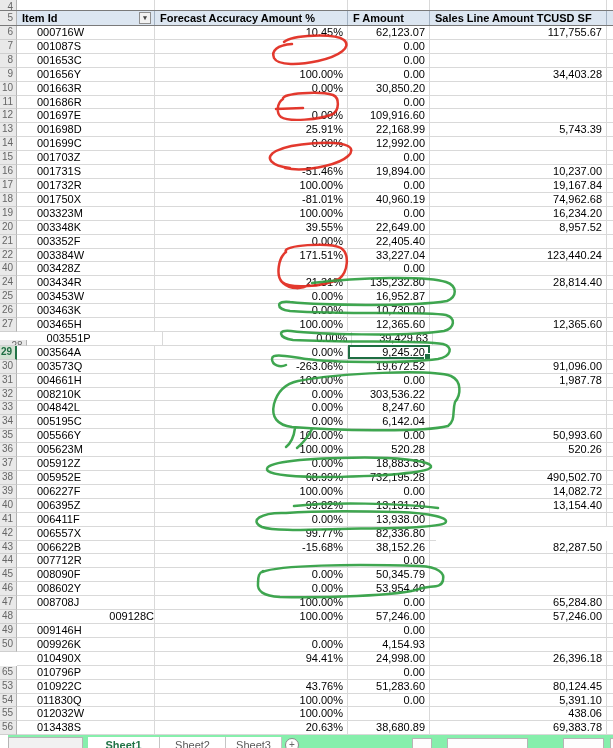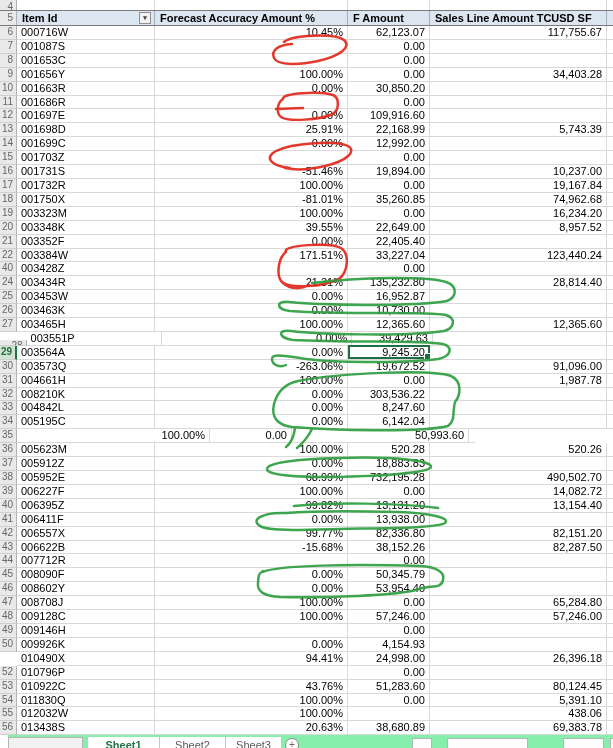--- a/index.html
+++ b/index.html
@@ -12,21 +12,21 @@
   .hdr{position:absolute;left:0;top:10px;width:613px;height:16px;display:flex;border-top:1px solid #7a7a7a;border-bottom:1px solid #7a7a7a;box-sizing:border-box;}
   .hdr .g{width:17px;background:#e9e9e9;border-right:1px solid #b2b2b2;color:#666;font-size:10px;text-align:right;padding-right:3px;box-sizing:border-box;line-height:14px;}
   .hdr .h{box-sizing:border-box;background:#dce6f1;border-right:1px solid #a3b2c2;font-size:11px;font-weight:bold;color:#000;line-height:14px;padding-left:5px;white-space:nowrap;overflow:hidden;position:relative;}
   .filter-btn{position:absolute;right:3px;top:1px;width:12px;height:12px;background:#f2f2f2;border:1px solid #8f8f8f;box-sizing:border-box;font-size:7px;line-height:10px;text-align:center;color:#444;}
   
   #rows{position:absolute;left:0;top:26px;width:613px;}
   .row{display:flex;height:13.91px;}
   .cell{box-sizing:border-box;border-right:1px solid #d9d9d9;border-bottom:1px solid #d9d9d9;font-size:11px;line-height:12.9px;white-space:nowrap;overflow:hidden;color:#000;}
   .gut{background:#e9e9e9;border-right:1px solid #b2b2b2;border-bottom:1px solid #cfcfcf;color:#666;font-size:10px;text-align:right;padding-right:3px;}
   .gut.sel{background:#d2e2d2;color:#1e6e42;font-weight:bold;border-right:2px solid #217346;}
-  .c-id{text-align:left;padding-left:4px;}
+  .c-id{text-align:left;padding-left:20px;}
   .c-num{text-align:right;padding-right:4px;}
   
   #selbox{position:absolute;border:2px solid #1e6e42;box-sizing:border-box;pointer-events:none;}
   #selbox .handle{position:absolute;right:-3px;bottom:-3px;width:5px;height:5px;background:#1e6e42;border:1px solid #fff;}
   
   #ink{position:absolute;left:0;top:0;pointer-events:none;}
   
   #tabbar{position:absolute;left:8px;top:735px;width:613px;height:13px;background:#86efac;overflow:hidden;}
   .tscroll{position:absolute;left:0;top:2px;width:75px;height:14px;background:#f1f1f1;border:1px solid #b5b5b5;box-sizing:border-box;}
   .tab{position:absolute;top:2px;height:14px;font-size:11px;line-height:16px;text-align:center;color:#595959;background:#fff;border-right:1px solid #c5c5c5;box-sizing:border-box;}
@@ -160,21 +160,21 @@
         <div class="cell c-id" style="width: 138px;">001732R</div>
         <div class="cell c-num" style="width: 193px;">100.00%</div>
         <div class="cell c-num" style="width: 82px;">0.00</div>
         <div class="cell c-num" style="width: 177px;">19,167.84</div>
         <div class="cell" style="width: 6px; border-right: none;"></div>
       </div>
       <div class="row">
         <div class="cell gut" style="width: 17px;">18</div>
         <div class="cell c-id" style="width: 138px;">001750X</div>
         <div class="cell c-num" style="width: 193px;">-81.01%</div>
-        <div class="cell c-num" style="width: 82px;">35,260.85</div>
+        <div class="cell c-num" style="width: 82px;">40,960.19</div>
         <div class="cell c-num" style="width: 177px;">74,962.68</div>
         <div class="cell" style="width: 6px; border-right: none;"></div>
       </div>
       <div class="row">
         <div class="cell gut" style="width: 17px;">19</div>
         <div class="cell c-id" style="width: 138px;">003323M</div>
         <div class="cell c-num" style="width: 193px;">100.00%</div>
         <div class="cell c-num" style="width: 82px;">0.00</div>
         <div class="cell c-num" style="width: 177px;">16,234.20</div>
         <div class="cell" style="width: 6px; border-right: none;"></div>
@@ -294,20 +294,21 @@
       <div class="row">
         <div class="cell gut" style="width: 17px;">34</div>
         <div class="cell c-id" style="width: 138px;">005195C</div>
         <div class="cell c-num" style="width: 193px;">0.00%</div>
         <div class="cell c-num" style="width: 82px;">6,142.04</div>
         <div class="cell c-num" style="width: 177px;"></div>
         <div class="cell" style="width: 6px; border-right: none;"></div>
       </div>
       <div class="row">
         <div class="cell gut" style="width: 17px;">35</div>
+        <div class="cell c-id" style="width: 138px;">005566Y</div>
         <div class="cell c-num" style="width: 193px;">100.00%</div>
         <div class="cell c-num" style="width: 82px;">0.00</div>
         <div class="cell c-num" style="width: 177px;">50,993.60</div>
         <div class="cell" style="width: 6px; border-right: none;"></div>
       </div>
       <div class="row">
         <div class="cell gut" style="width: 17px;">36</div>
         <div class="cell c-id" style="width: 138px;">005623M</div>
         <div class="cell c-num" style="width: 193px;">100.00%</div>
         <div class="cell c-num" style="width: 82px;">520.28</div>
@@ -352,21 +353,20 @@
         <div class="cell c-num" style="width: 193px;">0.00%</div>
         <div class="cell c-num" style="width: 82px;">13,938.00</div>
         <div class="cell c-num" style="width: 177px;"></div>
         <div class="cell" style="width: 6px; border-right: none;"></div>
       </div>
       <div class="row">
         <div class="cell gut" style="width: 17px;">42</div>
         <div class="cell c-id" style="width: 138px;">006557X</div>
         <div class="cell c-num" style="width: 193px;">99.77%</div>
         <div class="cell c-num" style="width: 82px;">82,336.80</div>
-        <div class="cell c-num" style="width: 177px;">82,151.20</div>
         <div class="cell" style="width: 6px; border-right: none;"></div>
       </div>
       <div class="row">
         <div class="cell gut" style="width: 17px;">43</div>
         <div class="cell c-id" style="width: 138px;">006622B</div>
         <div class="cell c-num" style="width: 193px;">-15.68%</div>
         <div class="cell c-num" style="width: 82px;">38,152.26</div>
         <div class="cell c-num" style="width: 177px;">82,287.50</div>
         <div class="cell" style="width: 6px; border-right: none;"></div>
       </div>
@@ -397,21 +397,21 @@
       <div class="row">
         <div class="cell gut" style="width: 17px;">47</div>
         <div class="cell c-id" style="width: 138px;">008708J</div>
         <div class="cell c-num" style="width: 193px;">100.00%</div>
         <div class="cell c-num" style="width: 82px;">0.00</div>
         <div class="cell c-num" style="width: 177px;">65,284.80</div>
         <div class="cell" style="width: 6px; border-right: none;"></div>
       </div>
       <div class="row">
         <div class="cell gut" style="width: 17px;">48</div>
-        <div class="cell c-id" style="width: 138px;">009128C</div>
+        <div class="cell c-id" style="width: 138px; text-align: right;">009128C</div>
         <div class="cell c-num" style="width: 193px;">100.00%</div>
         <div class="cell c-num" style="width: 82px;">57,246.00</div>
         <div class="cell c-num" style="width: 177px;">57,246.00</div>
         <div class="cell" style="width: 6px; border-right: none;"></div>
       </div>
       <div class="row">
         <div class="cell gut" style="width: 17px;">49</div>
         <div class="cell c-id" style="width: 138px;">009146H</div>
         <div class="cell c-num" style="width: 193px;"></div>
         <div class="cell c-num" style="width: 82px;">0.00</div>
@@ -428,21 +428,21 @@
       </div>
       <div class="row">
         <div class="cell gut" style="width: 17px; margin-top: 20px;">51</div>
         <div class="cell c-id" style="width: 138px;">010490X</div>
         <div class="cell c-num" style="width: 193px;">94.41%</div>
         <div class="cell c-num" style="width: 82px;">24,998.00</div>
         <div class="cell c-num" style="width: 177px;">26,396.18</div>
         <div class="cell" style="width: 6px; border-right: none;"></div>
       </div>
       <div class="row">
-        <div class="cell gut" style="width: 17px;">52</div>
+        <div class="cell gut" style="width: 17px;">65</div>
         <div class="cell c-id" style="width: 138px;">010796P</div>
         <div class="cell c-num" style="width: 193px;"></div>
         <div class="cell c-num" style="width: 82px;">0.00</div>
         <div class="cell c-num" style="width: 177px;"></div>
         <div class="cell" style="width: 6px; border-right: none;"></div>
       </div>
       <div class="row">
         <div class="cell gut" style="width: 17px;">53</div>
         <div class="cell c-id" style="width: 138px;">010922C</div>
         <div class="cell c-num" style="width: 193px;">43.76%</div>

